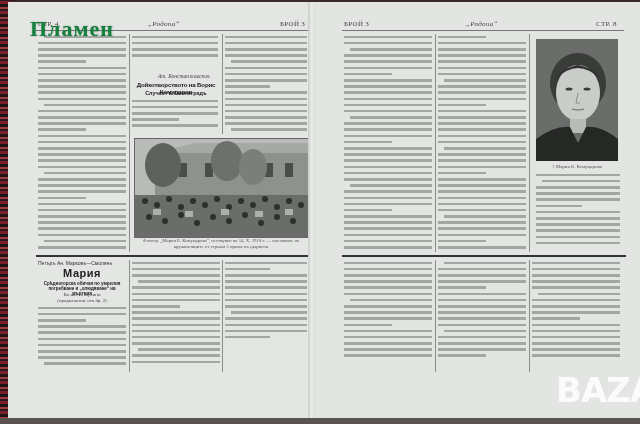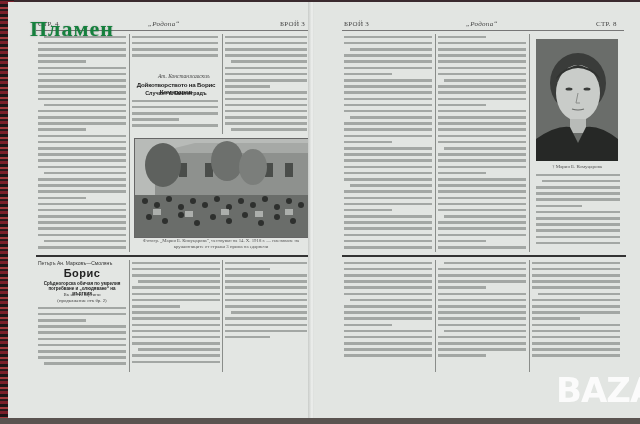--- a/index.html
+++ b/index.html
@@ -161,21 +161,21 @@
           <rect x="120" y="72" width="8" height="6"></rect>
             <rect x="150" y="70" width="8" height="6"></rect>
         </g>
       </svg>
     </div>
     <div class="caption" style="left:126px;top:236px;width:174px;">Фотогр. „Мария Б. Комуцарова“, чествуван на 14. Х. 1918 г. — пленяване на кружинниците от стражи 3 прима на едарпечи</div>
 
     <div class="hrule-thick" style="left:28px;top:253px;width:274px;"></div>
 
     <div style="position:absolute;left:30px;top:258px;font-size:5px;color:#333;font-family:'Liberation Sans',sans-serif;">Петъръ Ан. Марковъ—Смолянъ</div>
-    <div class="headline" style="left:30px;top:265px;width:88px;font-size:11px;letter-spacing:0.5px;">Борис</div>
+    <div class="headline" style="left:30px;top:265px;width:88px;font-size:11px;letter-spacing:0.5px;">Мария</div>
     <div class="headline" style="left:30px;top:279px;width:88px;font-size:4.5px;line-height:5.2px;">Срѣдногорска обичая по умрелия погребване и „олюдяване“ на мъртвия</div>
     <div style="position:absolute;left:30px;top:290px;width:88px;text-align:center;font-size:4.8px;color:#444;">Въ шесть картини</div>
     <div style="position:absolute;left:30px;top:296px;width:88px;text-align:center;font-size:4.8px;color:#444;">(продължение отъ бр. 2)</div>
     <div class="col" style="left:30px;top:303px;width:88px;height:62px;" id="pl1">
         <span class="line"><span style="margin-left: 0px; width: calc(100% + 0px);"></span></span>
         <span class="line"><span style="margin-left: 0px; width: calc(100% + 0px);"></span></span>
         <span class="line"><span style="margin-left: 0px; width: calc(55% + 0px);"></span></span>
         <span class="line"><span style="margin-left: 0px; width: calc(100% + 0px);"></span></span>
         <span class="line"><span style="margin-left: 0px; width: calc(100% + 0px);"></span></span>
         <span class="line"><span style="margin-left: 0px; width: calc(100% + 0px);"></span></span>

